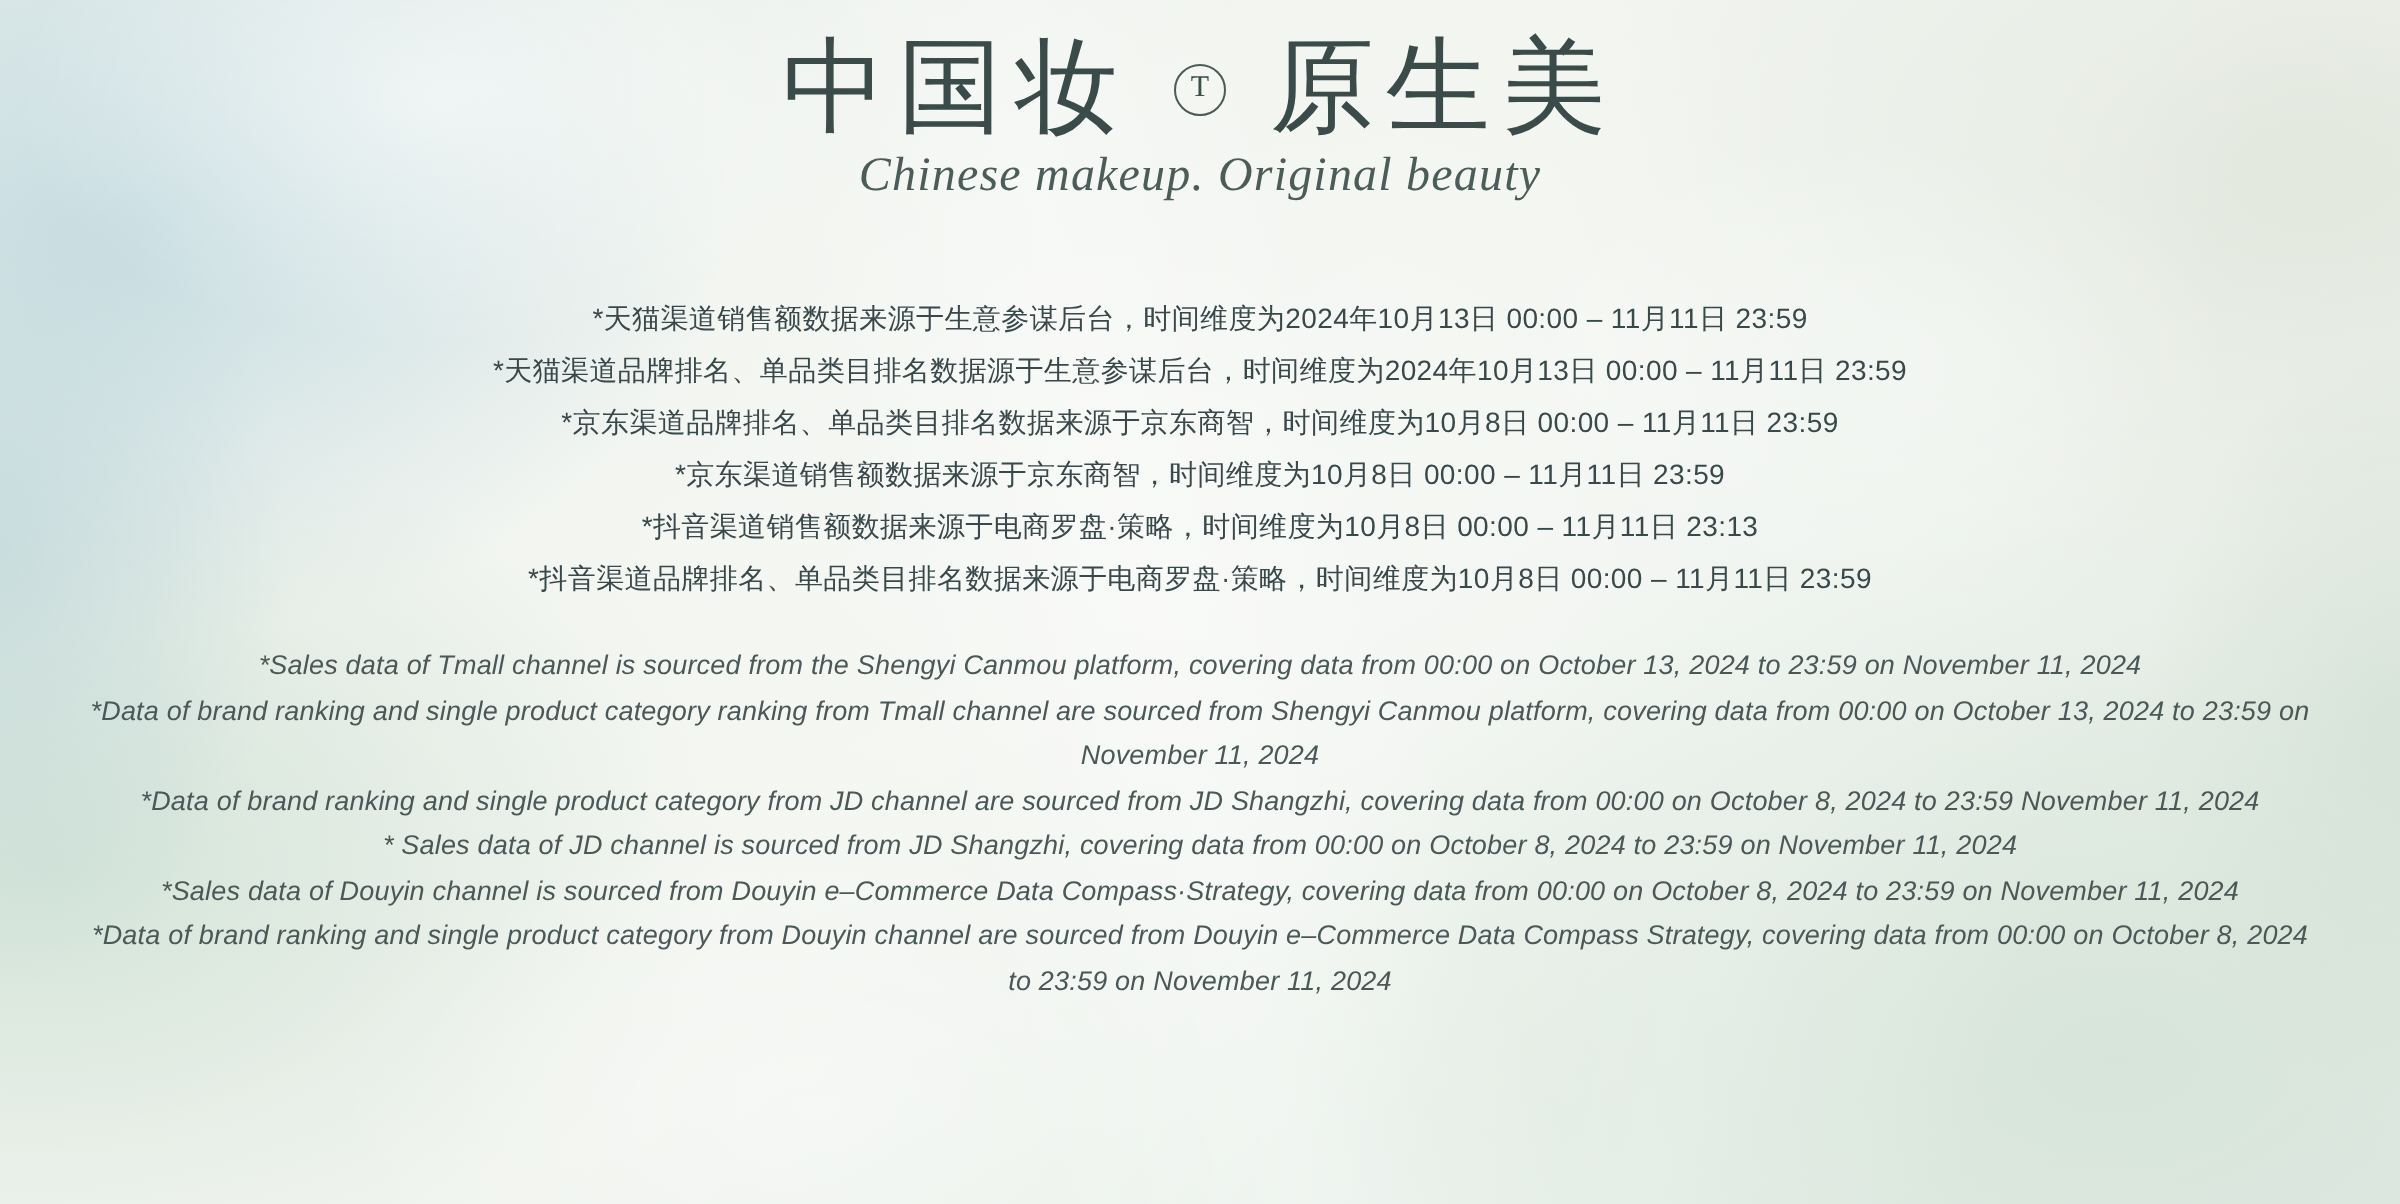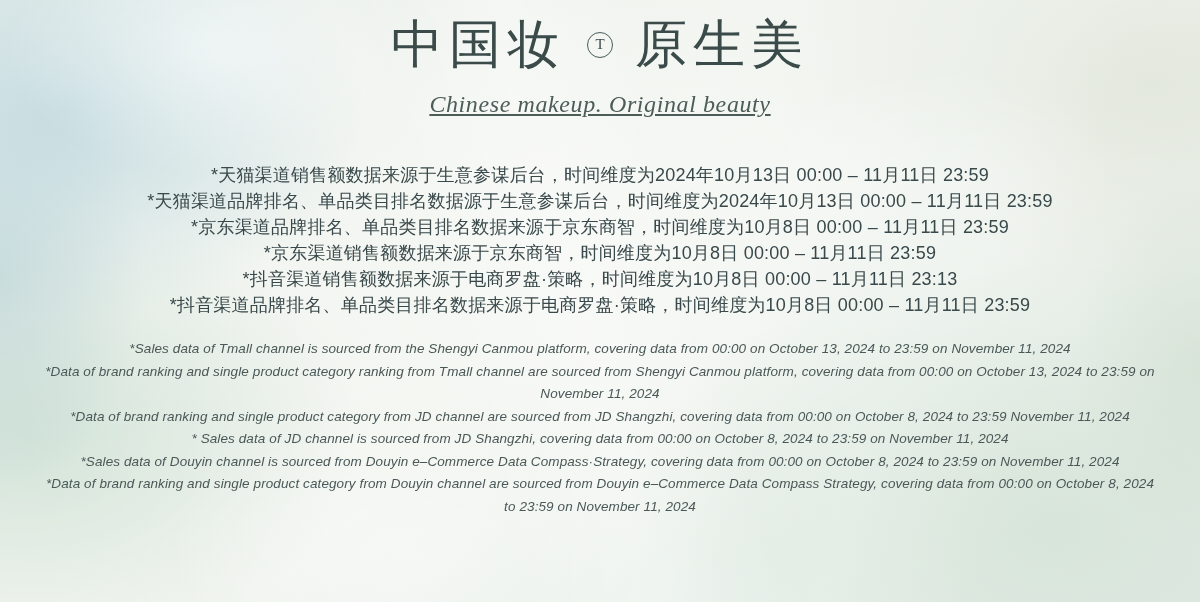--- a/index.html
+++ b/index.html
@@ -85,37 +85,36 @@
     border: 1.5px solid #4a5b59;
     border-radius: 50%;
     font-family: "Liberation Serif", serif;
     font-size: 15px;
     color: #3d4e4c;
     line-height: 1;
     padding-bottom: 1px;
     box-sizing: border-box;
   }
   .subtitle {
-    margin-top: 16px;
+    margin-top: 0;
     font-family: "Liberation Serif", "DejaVu Serif", serif;
     font-style: italic;
     font-size: 24px;
     letter-spacing: 0.6px;
     color: #4c5c59;
-    text-decoration: underline;
   }
 
   
   .notes {
     margin-top: 44px;
     text-align: center;
   }
   .note-cn {
     font-family: "Liberation Sans", sans-serif;
-    font-size: 18px;
+    font-size: 14px;
     color: #39484a;
     line-height: 26px;
     letter-spacing: 0.2px;
     white-space: nowrap;
   }
   .notes-en {
     margin-top: 20px;
     font-style: italic;
   }
   .note-en {

